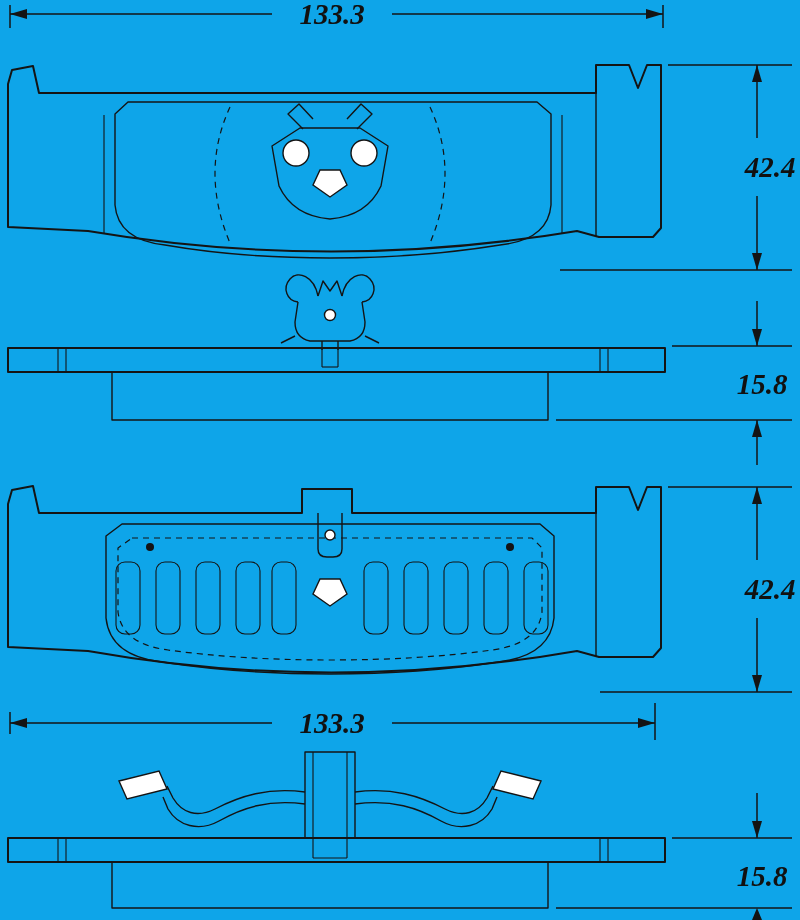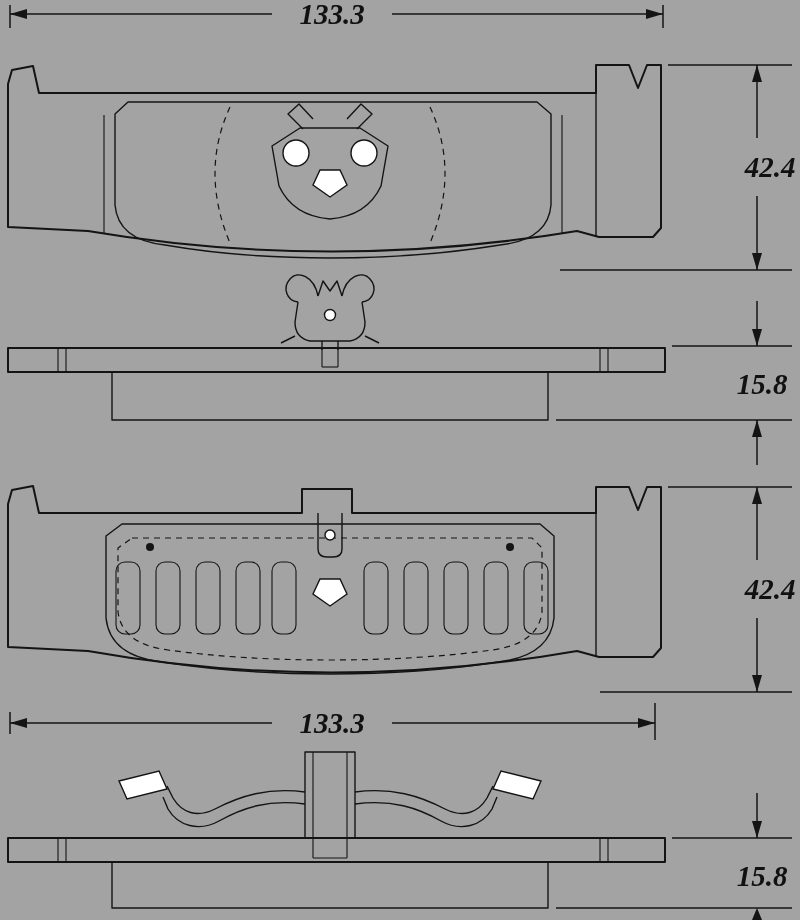--- a/index.html
+++ b/index.html
@@ -1,16 +1,16 @@
 <!DOCTYPE html>
 <html><head>
 <meta charset="utf-8">
 <style>
   html,body{margin:0;padding:0;background:#ffffff;}
-  .canvas{width:800px;height:920px;position:relative;background:#a3a3a3;overflow:hidden;}
+  .canvas{width:800px;height:920px;position:relative;background:#0ea5e9;overflow:hidden;}
   svg{display:block;}
   
   .thick{fill:none;stroke:#141414;stroke-width:2;stroke-linejoin:round;}
   .thin{fill:none;stroke:#141414;stroke-width:1.4;stroke-linejoin:round;}
   .hair{fill:none;stroke:#141414;stroke-width:1.1;}
   .dash{fill:none;stroke:#141414;stroke-width:1.2;stroke-dasharray:6 5;}
   .dim{stroke:#141414;stroke-width:1.5;fill:none;}
   .arrow{fill:#141414;stroke:none;}
   .holefill{fill:#ffffff;stroke:#141414;stroke-width:1.4;}
   .dotfill{fill:#141414;stroke:none;}

